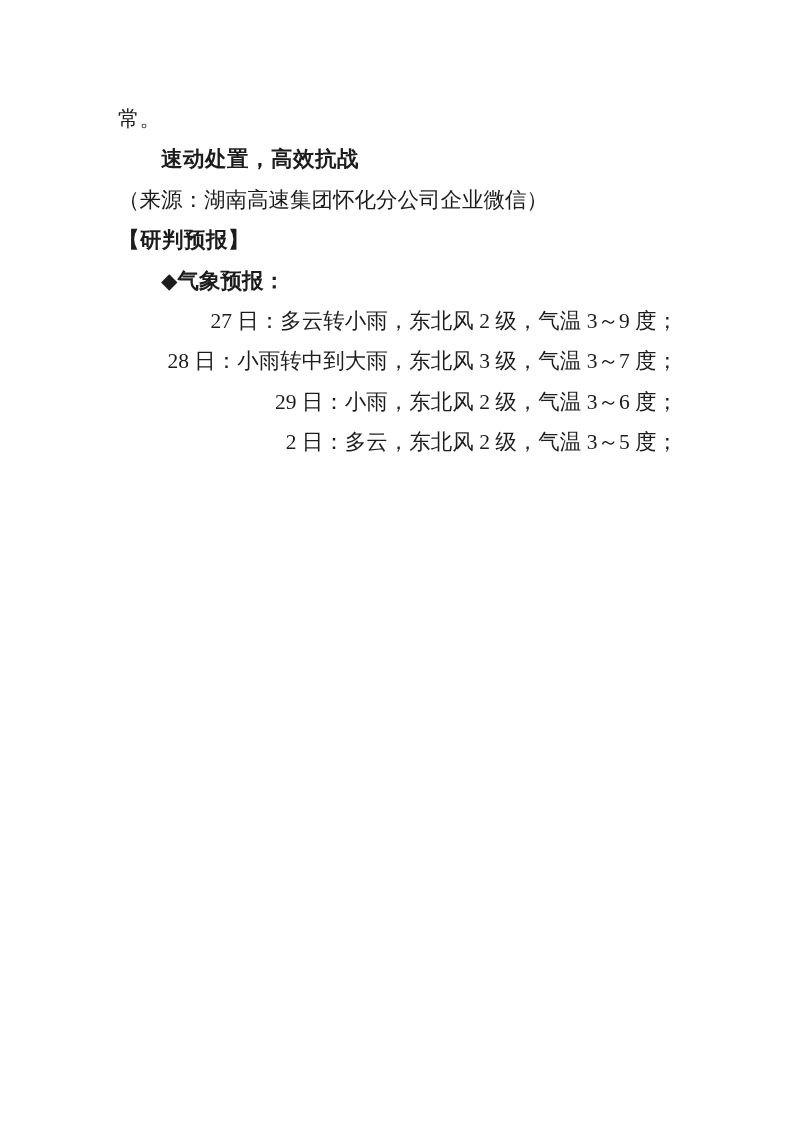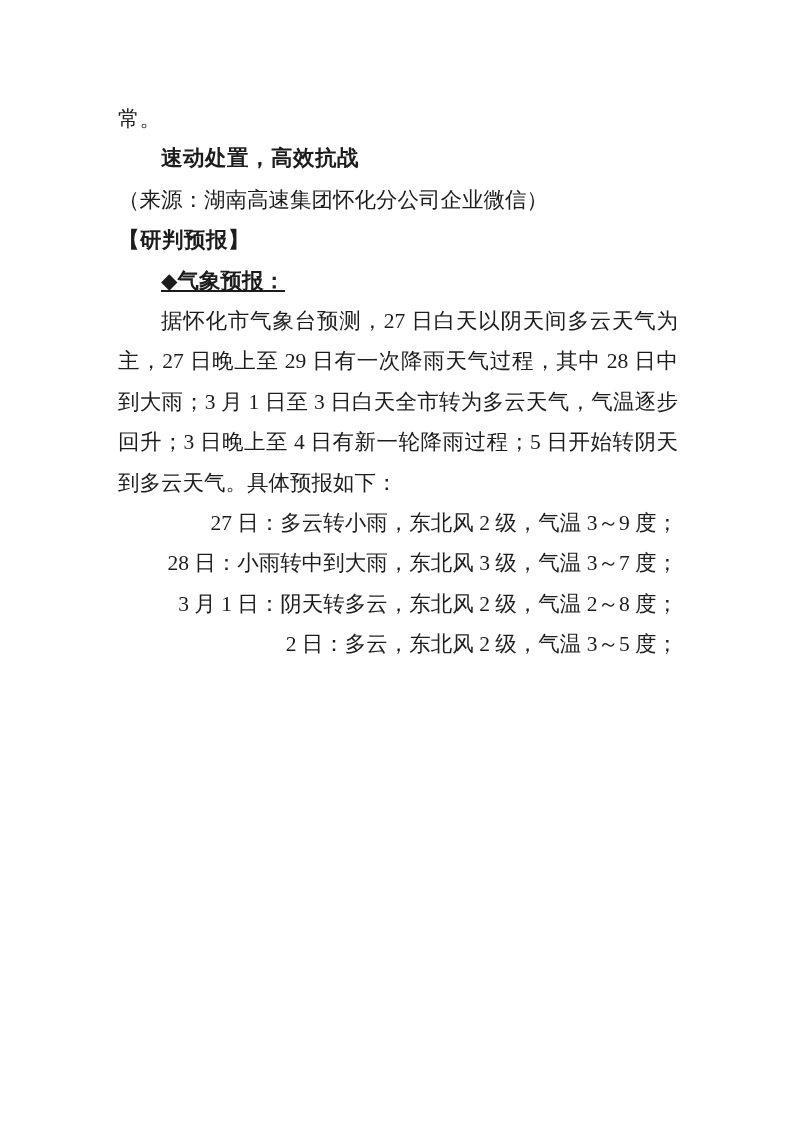--- a/index.html
+++ b/index.html
@@ -32,36 +32,35 @@
     text-align: justify;
     text-indent: 2em;
   }
   .no-indent {
     text-align: left;
     text-indent: 0;
   }
   .subtitle {
     font-weight: bold;
     text-indent: 2em;
-    font-family: Liberation Mono, monospace;
+    font-family: Liberation Sans, sans-serif;
     letter-spacing: 0.5px;
   }
   .source-line {
     text-indent: 0;
   }
   .section-title {
     font-weight: bold;
     text-indent: 0;
     font-family: Liberation Sans, sans-serif;
     letter-spacing: 0.5px;
   }
   .subsection-title {
     font-weight: bold;
     text-indent: 2em;
-    text-decoration: underline;
   }
   .forecast-item {
     text-indent: 2em;
     text-align: right;
   }
 </style>
 </head>
 <body>
 
 <div class="page">
@@ -72,25 +71,24 @@
     <p class="subtitle">速动处置，高效抗战</p>
 
 
 
     <p class="source-line">（来源：湖南高速集团怀化分公司企业微信）</p>
 
     <p class="section-title">【研判预报】</p>
 
     <p class="subsection-title">◆气象预报：</p>
 
-    <p class="para">据怀化市气象台预测，27 日白天以阴天间多云天气为主，27 日晚上至 29 日有一次降雨天气过程，其中 28 日中到大雨；3 月 1 日至 3 日白天全市转为多云天气，气温逐步回升；3 日晚上至 4 日有新一轮降雨过程；5 日开始转阴天到多云天气。具体预报如下：</p>
 
     <p class="forecast-item">27 日：多云转小雨，东北风 2 级，气温 3～9 度；</p>
 
     <p class="forecast-item">28 日：小雨转中到大雨，东北风 3 级，气温 3～7 度；</p>
 
+    <p class="forecast-item">29 日：小雨，东北风 2 级，气温 3～6 度；</p>
 
-    <p class="forecast-item">3 月 1 日：阴天转多云，东北风 2 级，气温 2～8 度；</p>
 
     <p class="forecast-item">2 日：多云，东北风 2 级，气温 3～5 度；</p>
 
   </div>
 </div>
 
 </body></html>

